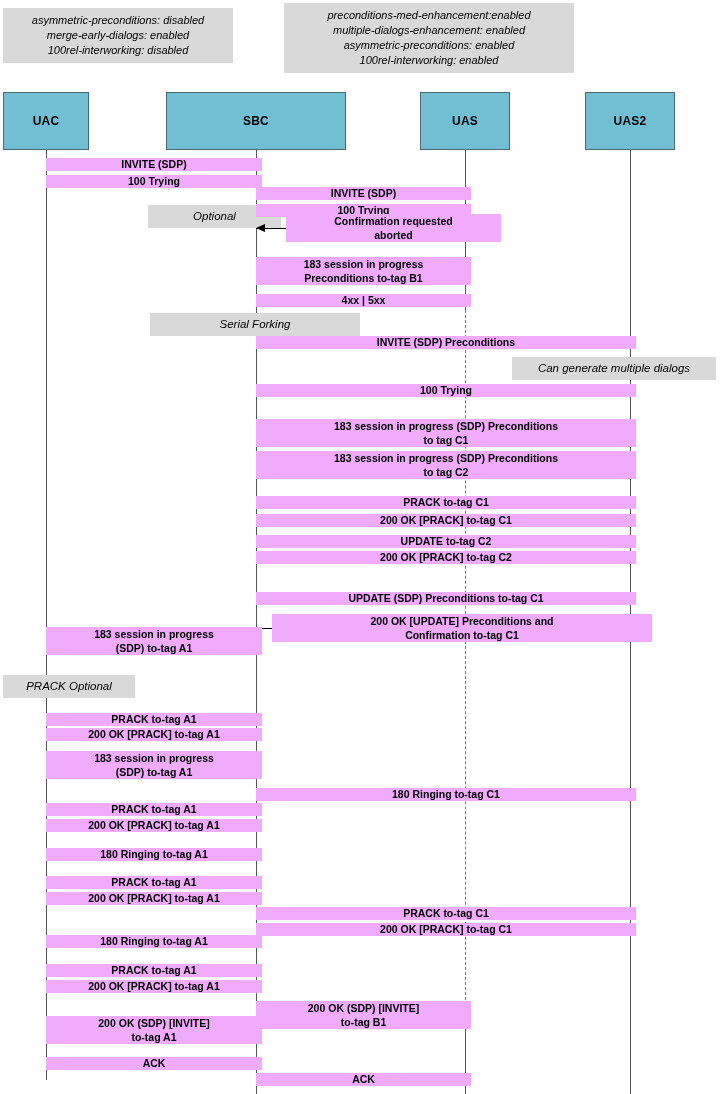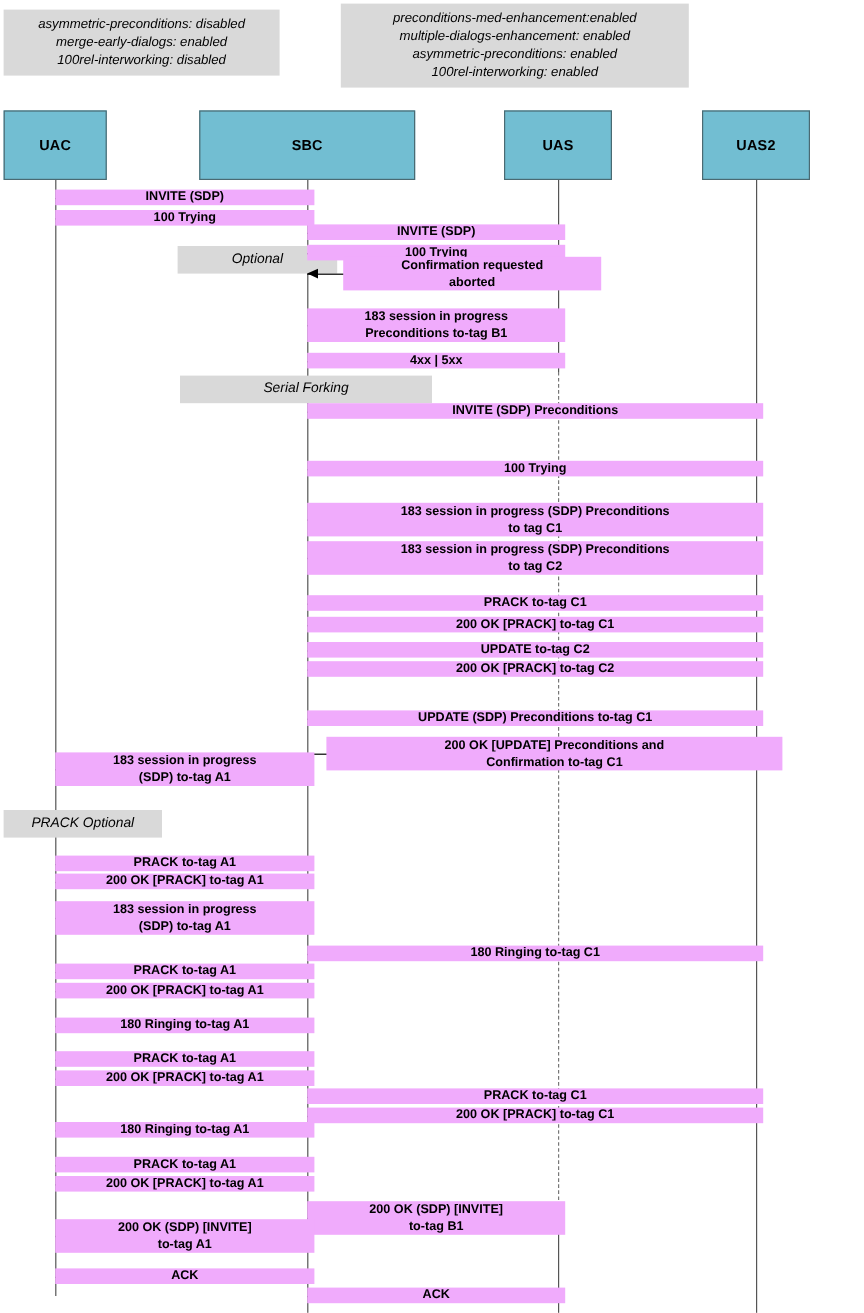--- a/index.html
+++ b/index.html
@@ -86,20 +86,21 @@
 
   <div class="lifeline" style="left:46px;top:150px;height:930px;"></div>
   <div class="lifeline" style="left:256px;top:150px;height:944px;"></div>
   <div class="lifeline" style="left:465px;top:150px;height:160px;"></div>
   <div class="lifeline dashed" style="left:465px;top:310px;height:695px;"></div>
   <div class="lifeline" style="left:465px;top:1005px;height:89px;"></div>
   <div class="lifeline" style="left:630px;top:150px;height:944px;"></div>
 
   <div class="note" style="left:148px;top:205px;width:133px;">Optional</div>
   <div class="note" style="left:150px;top:313px;width:210px;">Serial Forking</div>
+  <div class="note" style="left:512px;top:357px;width:204px;">Can generate multiple dialogs</div>
   <div class="note" style="left:3px;top:675px;width:132px;">PRACK Optional</div>
 
   <div id="messages">
       <div class="msg" style="left: 46px; top: 165px; width: 210px;">
         <div class="line" style="left: 0px; width: 210px;"></div>
         <div class="head r" style="left: 201px;"></div>
         <div class="lbl" style="left: 0px; width: 210px; top: -7px;">INVITE (SDP)</div>
       </div>
       <div class="msg" style="left: 46px; top: 182px; width: 210px;">
         <div class="line" style="left: 0px; width: 210px;"></div>

